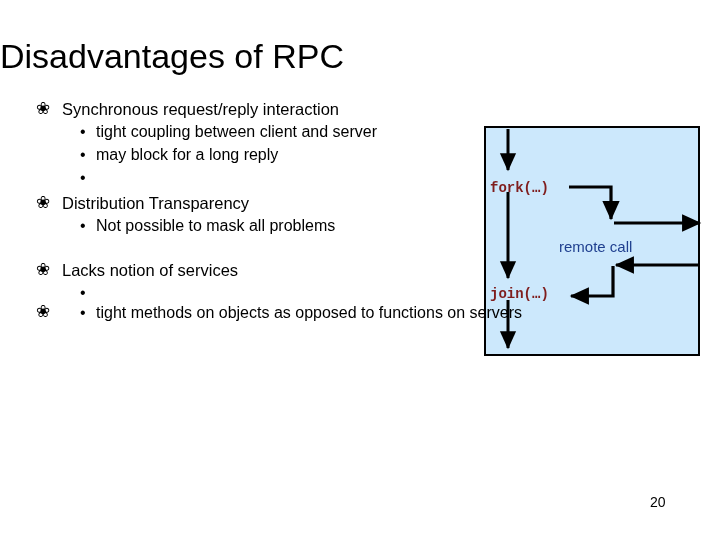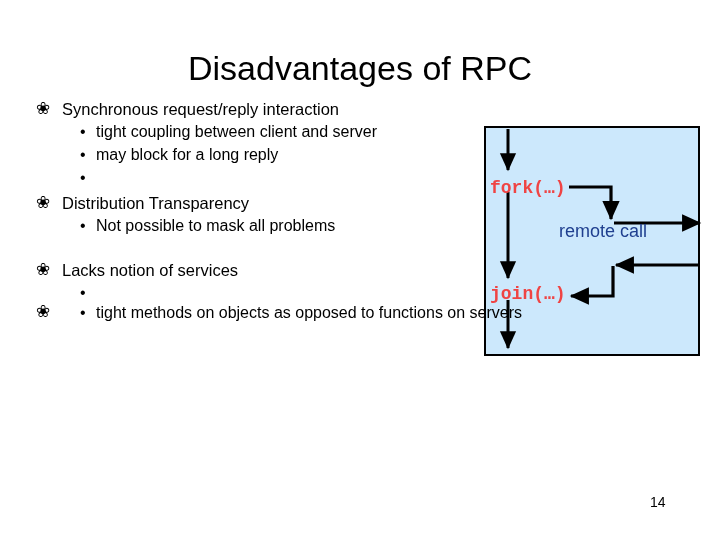--- a/index.html
+++ b/index.html
@@ -20,23 +20,22 @@
     position: absolute;
     left: 0; top: 0;
     width: 720px;
     height: 540px;
   }
 
   
   #slide-title {
     position: absolute;
     left: 0;
-    top: 48px;
-    width: 720px;
-    text-align: center;
+    top: 36px;
+    width: 720px;
     font-size: 34px;
     line-height: 40px;
     font-weight: 400;
     letter-spacing: 0px;
     color: #000000;
     white-space: nowrap;
   }
 
   
   #body {
@@ -105,34 +104,34 @@
     top: 0;
     width: 720px;
     height: 540px;
     pointer-events: none;
   }
 
   .diagram-label {
     position: absolute;
     font-family: "Liberation Mono", monospace;
     font-weight: bold;
-    font-size: 18px;
+    font-size: 14px;
     line-height: 16px;
-    color: #ef4444;
+    color: #7f1d1d;
     white-space: nowrap;
   }
   #label-fork { left: 490px; top: 180px; }
   #label-join { left: 490px; top: 286px; }
 
   #label-remote-call {
     position: absolute;
     left: 559px;
-    top: 223px;
+    top: 238px;
     font-family: "Liberation Sans", sans-serif;
-    font-size: 18px;
+    font-size: 15px;
     line-height: 17px;
     font-weight: 400;
     color: #1f3f8f;
     white-space: nowrap;
   }
 
   
   #page-number {
     position: absolute;
     left: 650px;
@@ -229,15 +228,15 @@
         <span class="marker">❀</span>
       </p>
       <p class="lvl2" style="white-space:normal; width:560px;">
         <span class="dot">•</span>
         <span>tight methods on objects as opposed to functions on servers</span>
       </p>
     </div>
 
   </div>
 
-  <div id="page-number">14</div>
+  <div id="page-number">20</div>
 
 </div>
 
 </body></html>

